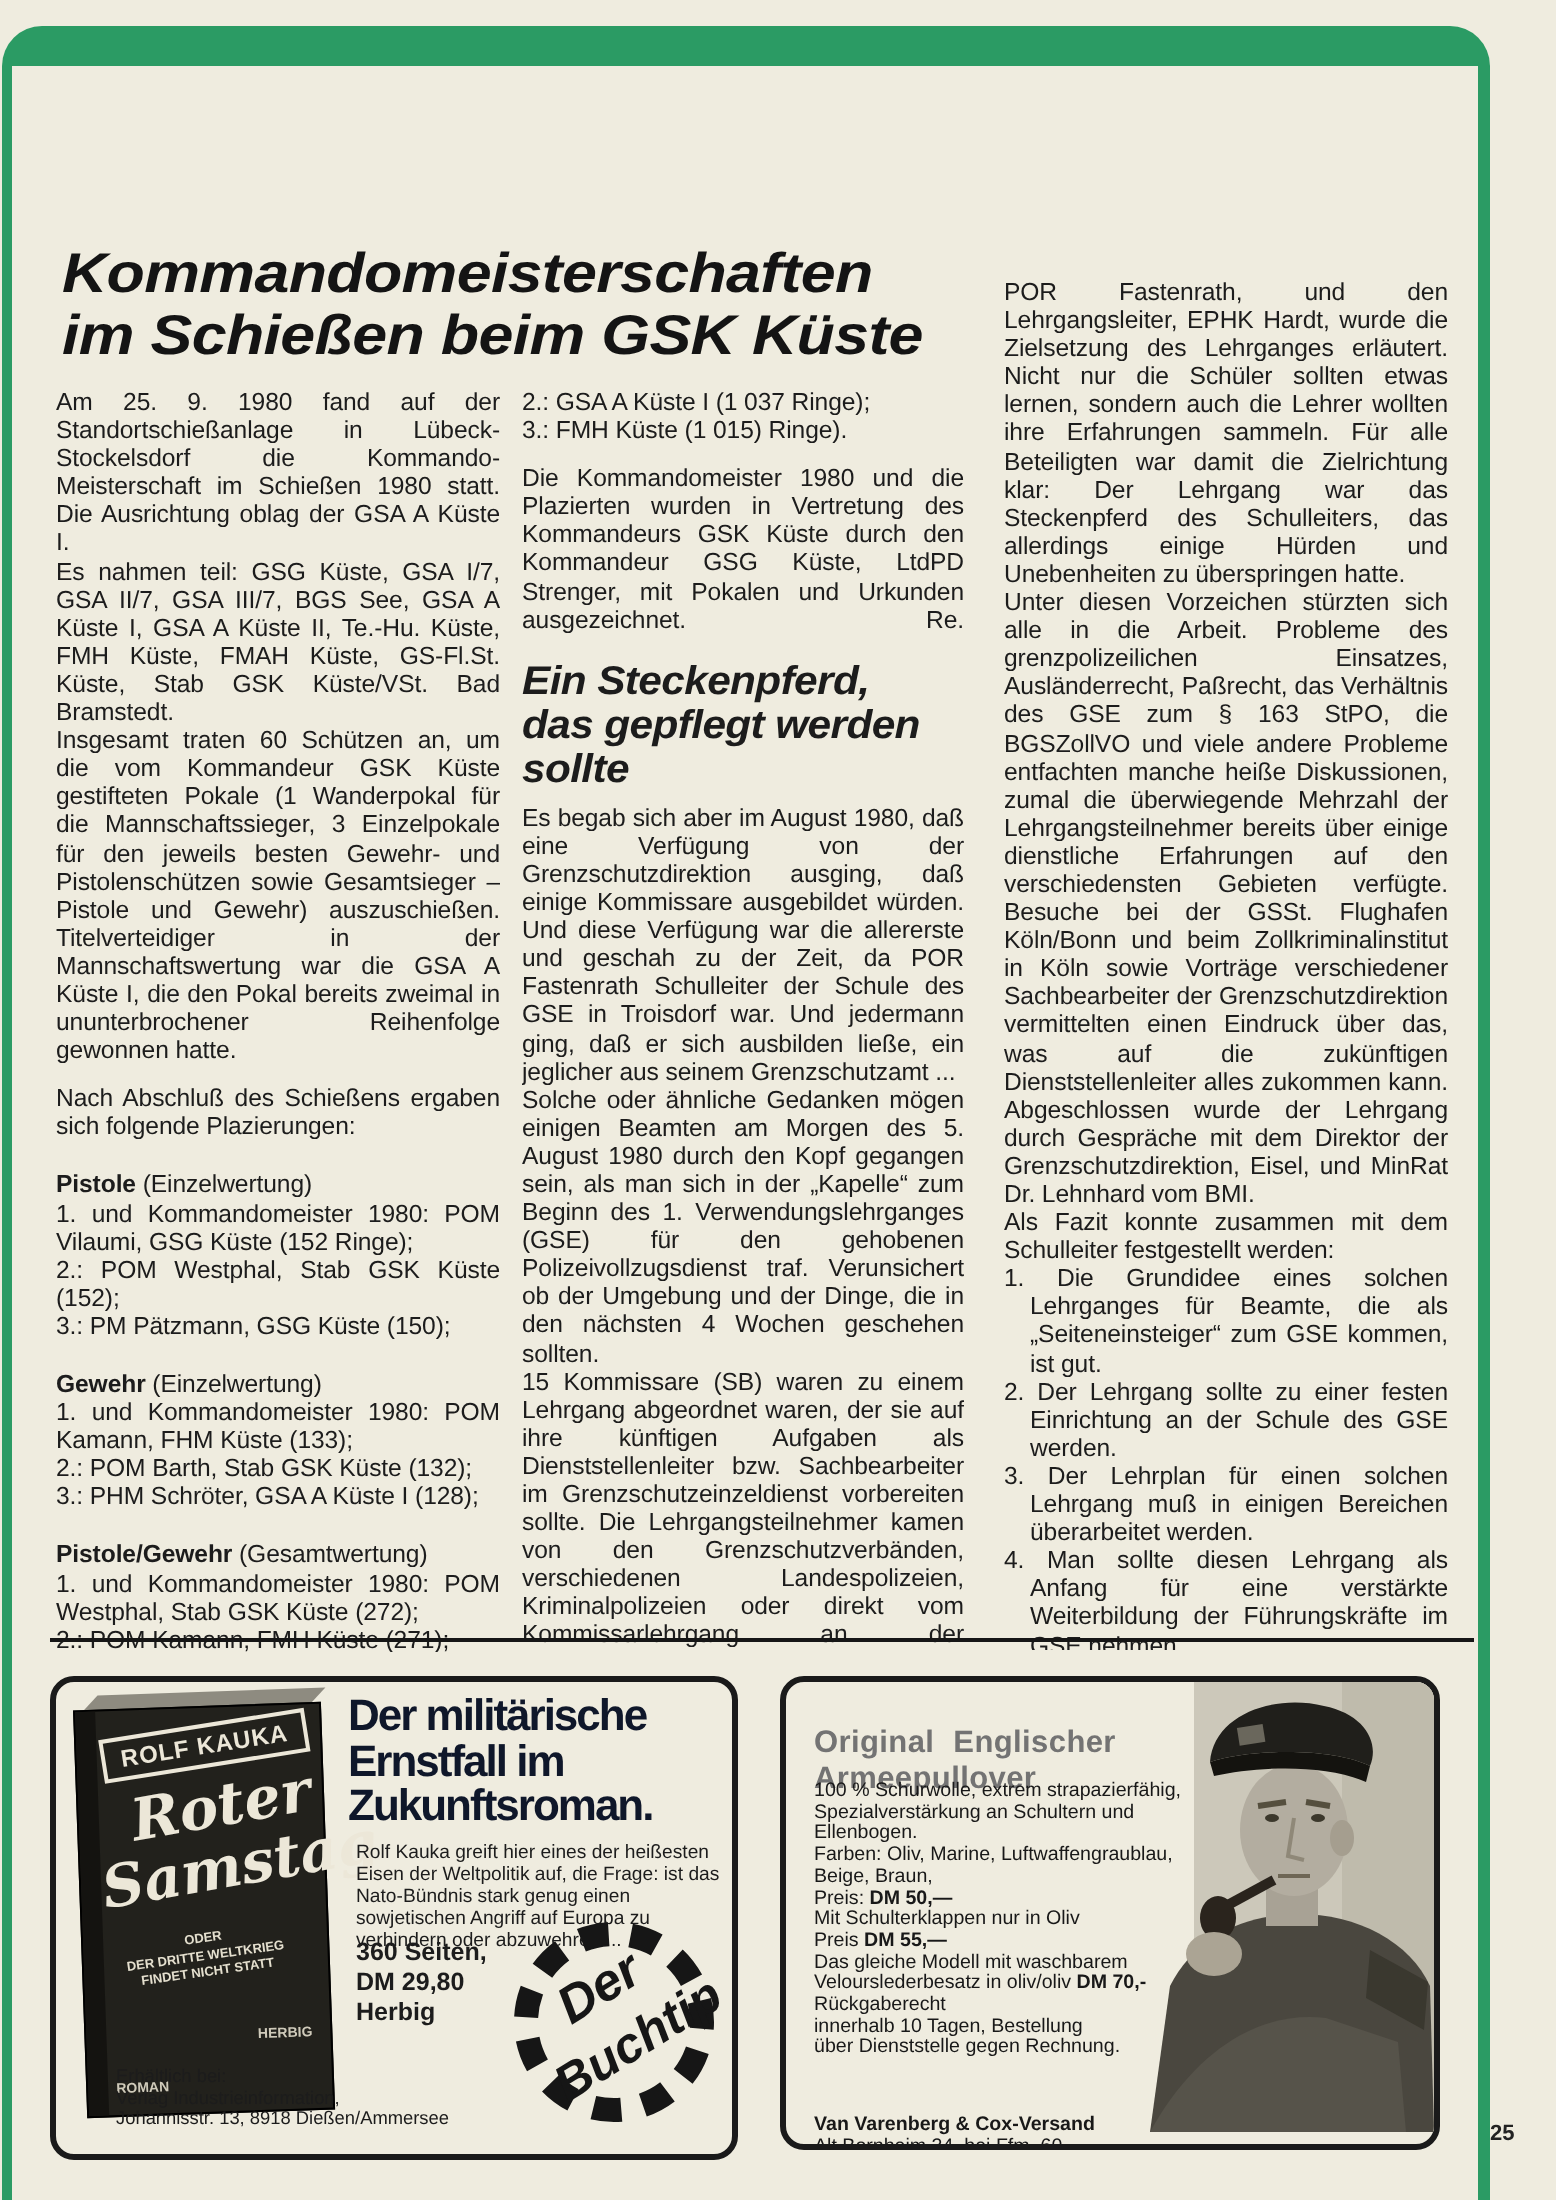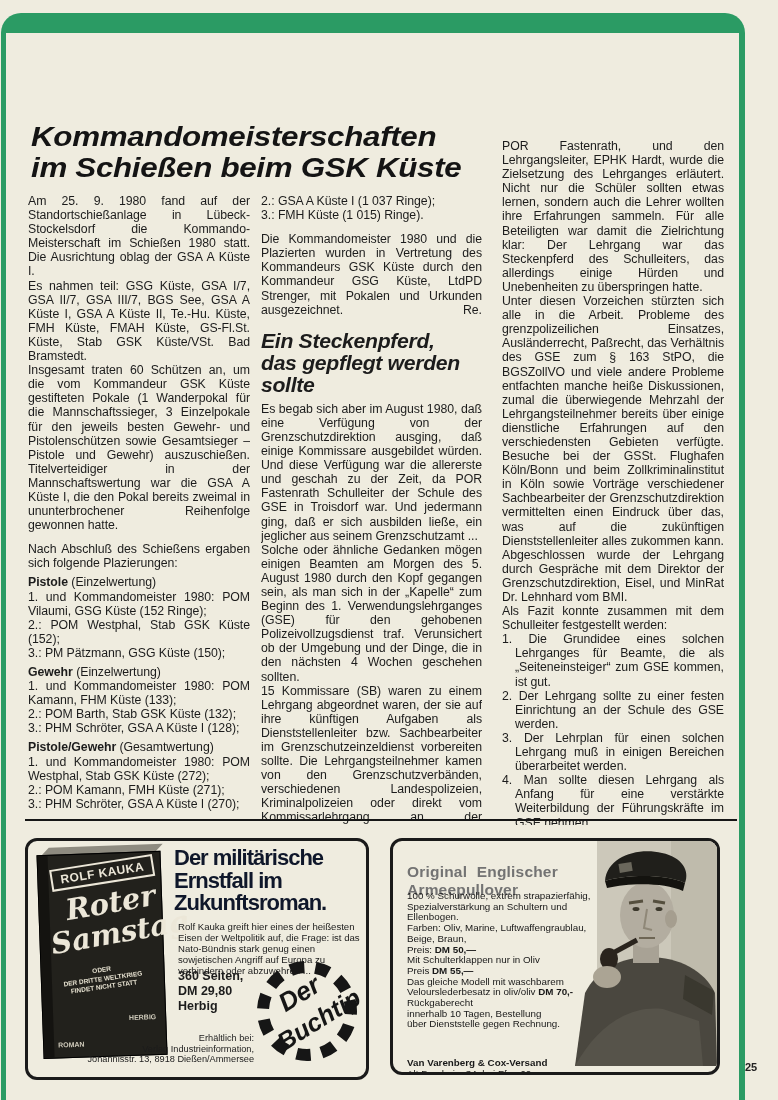--- a/index.html
+++ b/index.html
@@ -24,21 +24,21 @@
   }
   
   .col{
     position:absolute;width:222px;font-size:12.3px;line-height:14.1px;
     text-align:justify;letter-spacing:-0.05px;color:#1c1c1c;overflow:hidden;
   }
   #col1{left:28px;top:194px;height:632px;}
   #col2{left:261px;top:194px;width:221px;height:632px;}
   #col3{left:502px;top:139px;height:686px;}
   .col p{margin:0;} .gap-md{height:10px;}
-  .sec{margin-top:5px;}
+  .sec{margin-top:15px;}
   .sec-head b{font-weight:bold;}
   .rline{text-align:justify;}
   .fr{float:right;}
   .a2-title{
     margin:13px 0 6px;font-weight:bold;font-style:italic;
     font-size:20px;line-height:22px;letter-spacing:-0.3px;
     transform:scaleX(1.06);transform-origin:left top;white-space:nowrap;
   }
   .hang{padding-left:13px;text-indent:-13px;text-align:justify;}
   
@@ -69,21 +69,21 @@
   }
   .cover-publisher{position:absolute;right:9px;bottom:34px;color:#cfcaba;font-size:7px;font-weight:bold;}
   .cover-roman{position:absolute;left:14px;bottom:9px;color:#cfcaba;font-size:7px;font-weight:bold;}
   
   .bk-head{
     position:absolute;left:146px;top:6px;width:190px;
     font-weight:bold;font-size:22px;line-height:22.5px;letter-spacing:-1px;color:#0f172a;
   }
   .bk-body{position:absolute;left:150px;top:80px;width:192px;font-size:9.6px;line-height:11px;}
   .bk-details{position:absolute;left:150px;top:128px;font-weight:bold;font-size:12.5px;line-height:15.2px;}
-  .bk-avail{position:absolute;left:30px;top:192px;width:196px;text-align:right;font-size:9.2px;line-height:10.6px;}
+  .bk-avail{position:absolute;left:30px;top:192px;width:196px;text-align:left;font-size:9.2px;line-height:10.6px;}
   .buchtip{position:absolute;left:226px;top:108px;width:106px;height:120px;}
   
   .pl-title{position:absolute;left:14px;top:10px;width:210px;font-weight:bold;font-size:15.5px;line-height:18px;letter-spacing:0.2px;word-spacing:5px;color:#737373;margin-top:12px;}
   .pl-body{position:absolute;left:14px;top:50px;width:195px;font-size:9.8px;line-height:10.7px;color:#181818;}
   .pl-body b{font-weight:bold;}
   .pl-photo{position:absolute;right:0;top:0;width:150px;height:225px;}
   
   .pagenum{position:absolute;left:721px;top:1061px;font-size:11px;font-weight:bold;color:#222;padding-left:24px;}
 </style>
 </head>

